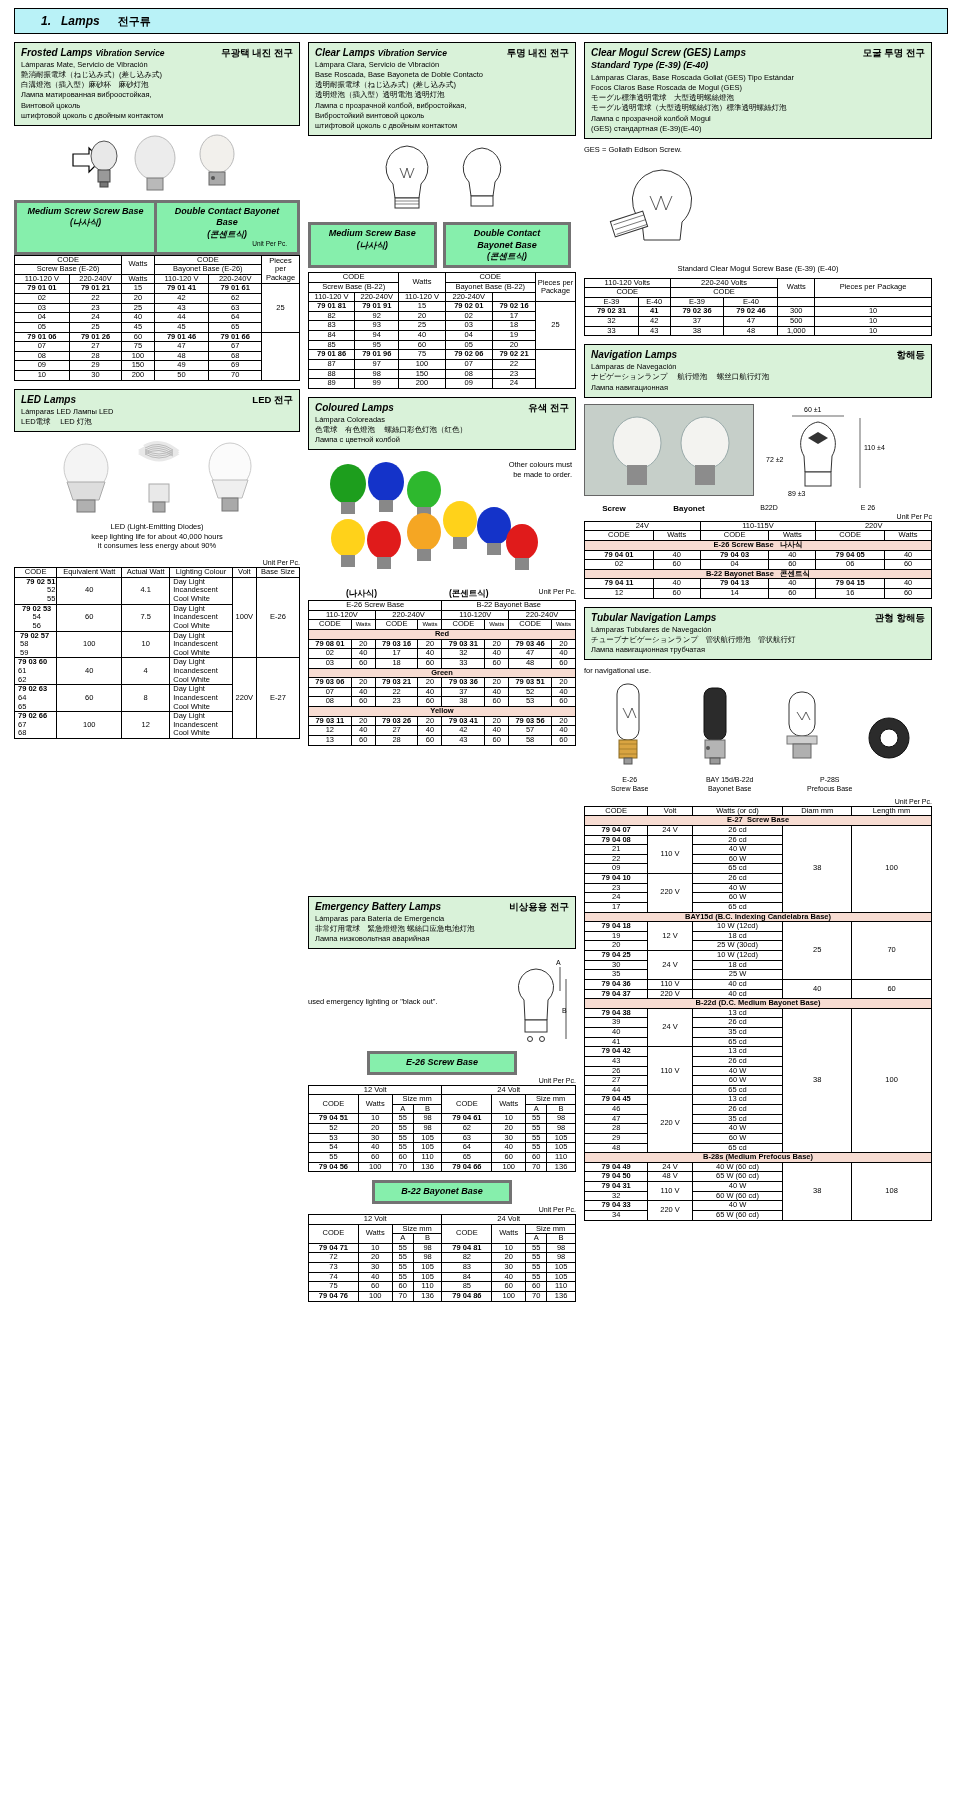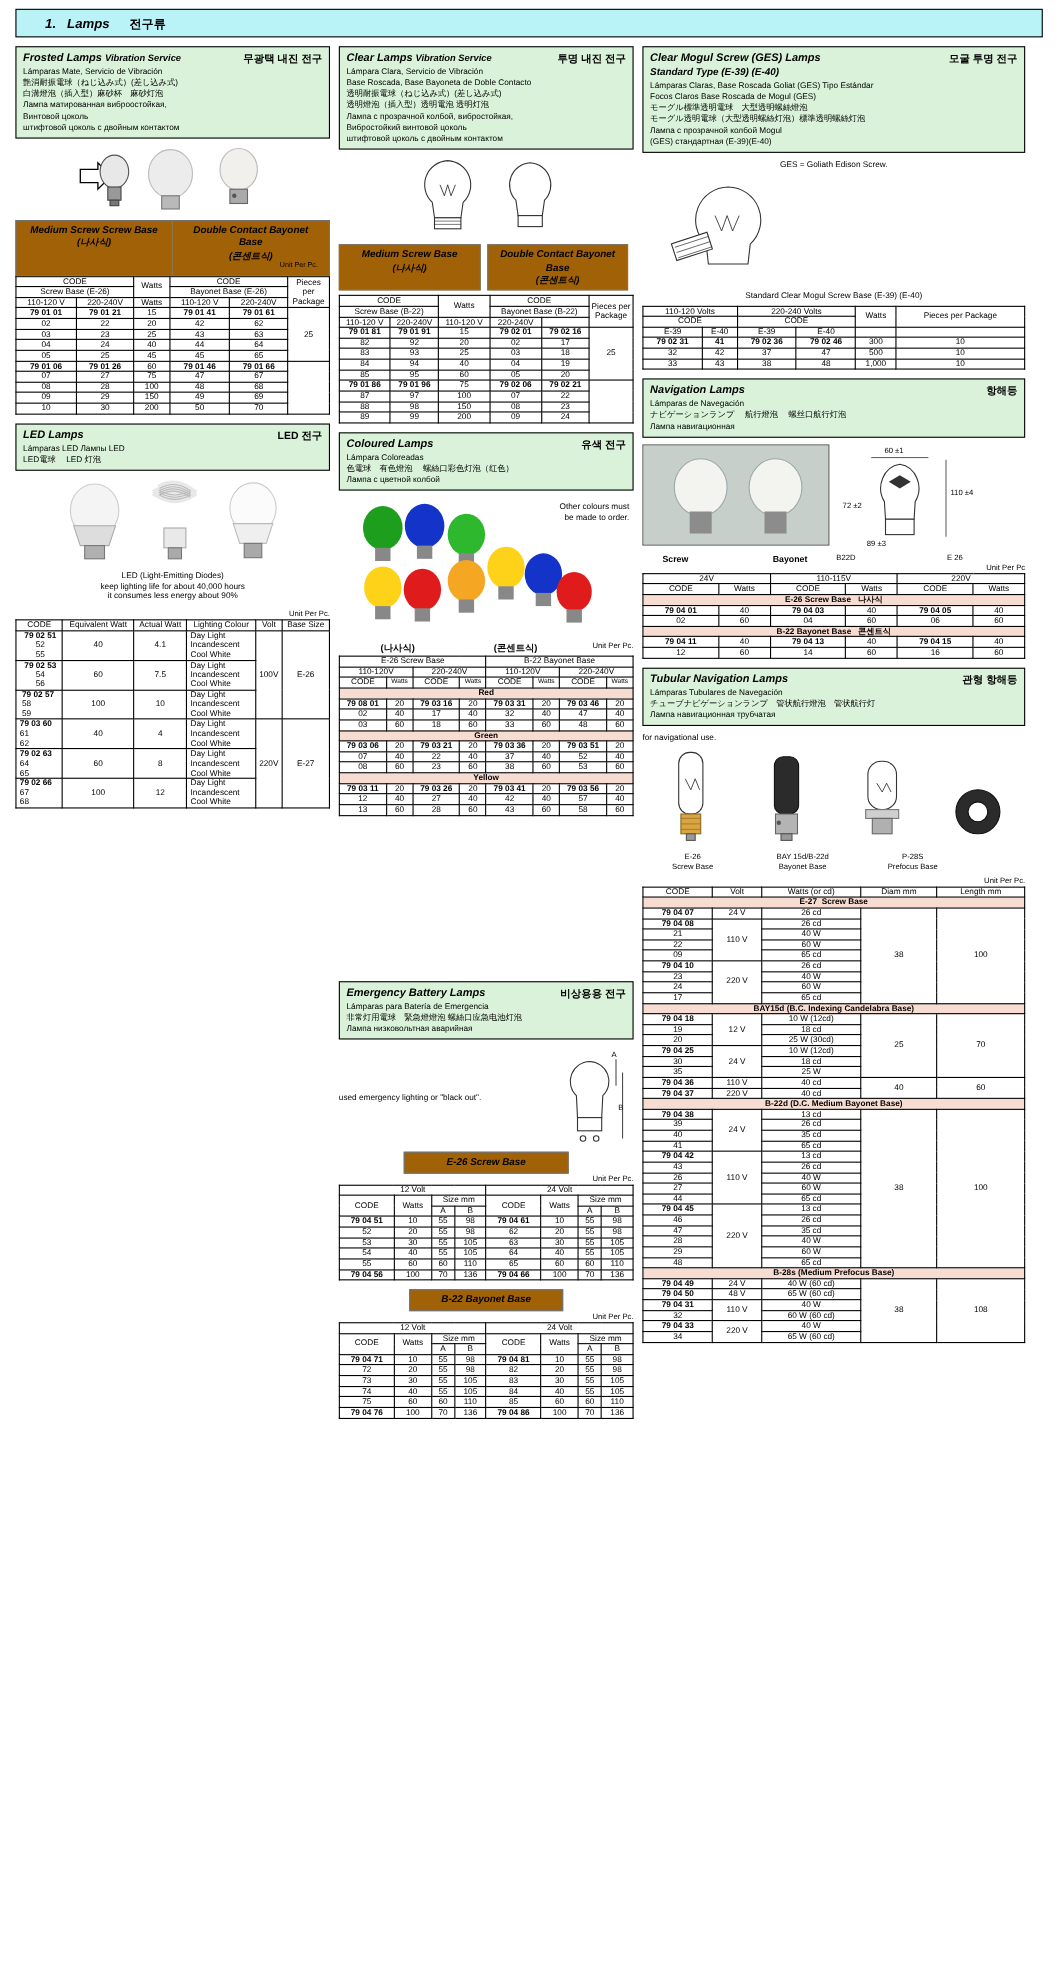--- a/index.html
+++ b/index.html
@@ -44,22 +44,22 @@
   }
   .greenbox .hdr { font-weight: bold; font-style: italic; font-size: 10px; margin-bottom: 2px; }
   .greenbox .hdr .sub { font-size: 8.5px; font-style: italic; font-weight: bold; }
   .greenbox .hdr2 { font-weight: bold; font-style: italic; font-size: 9px; margin-bottom: 3px; }
   .greenbox .kr { float: right; font-size: 9.5px; font-weight: bold; }
   .greenbox .lines { font-size: 7.5px; line-height: 1.35; clear: both; }
   .greenbox .lines div { white-space: nowrap; }
 
   
   .bluebox {
-    border: 1px solid #737373;
-    background: #a16207;
+    border: 3px solid #737373;
+    background: #86efac;
     padding: 3px 10px;
     font-weight: bold;
     font-style: italic;
     font-size: 9px;
     text-align: center;
     line-height: 1.3;
   }
   .bluebox .kr { font-size: 8.5px; }
 
   
@@ -277,21 +277,21 @@
         <tbody>
             <tr>
           <th>CODE</th>
           <th>Equivalent Watt</th>
           <th>Actual Watt</th>
           <th>Lighting Colour</th>
           <th>Volt</th>
           <th>Base Size</th>
         </tr>
         <tr>
-          <td style="text-align:center;padding-left:3px;margin-top:36px;">
+          <td style="text-align:right;padding-left:3px;margin-top:36px;">
             <div class="bold">79 02 51</div>
             <div>52</div>
             <div>55</div>
           </td>
           <td>40</td>
           <td>4.1</td>
           <td style="text-align:left;padding-left:3px;">
             <div>Day Light</div>
             <div>Incandescent</div>
             <div>Cool White</div>
@@ -887,21 +887,21 @@
         <div class="lines">
           <div>Lámparas Claras, Base Roscada Goliat (GES) Tipo Estándar</div>
           <div>Focos Claros Base Roscada de Mogul (GES)</div>
           <div>モーグル標準透明電球　大型透明螺絲燈泡</div>
           <div>モーグル透明電球（大型透明螺絲灯泡）標準透明螺絲灯泡</div>
           <div>Лампа с прозрачной колбой Mogul</div>
           <div>(GES) стандартная (E-39)(E-40)</div>
         </div>
       </div>
 
-      <div style="text-align:center; font-size:7.5px; margin:6px 0 0;">GES = Goliath Edison Screw.</div>
+      <div style="text-align:left; font-size:7.5px; margin:6px 0 0;">GES = Goliath Edison Screw.</div>
 
       <div style="text-align:center;">
         <svg width="130" height="110" viewBox="0 0 130 110">
           <path d="M78 16 a30 30 0 0 1 20 52 l-2 18 h-36 l-2 -18 a30 30 0 0 1 20 -52 z" fill="#fff" stroke="#333"></path>
           <path d="M66 42 l6 14 l5 -14 l5 14 l6 -14" fill="none" stroke="#333" stroke-width="0.8"></path>
           <rect x="28" y="62" width="34" height="16" fill="#fff" stroke="#333" transform="rotate(-18 45 70)"></rect>
           <path d="M30 66 h32 M30 71 h32 M30 76 h32" stroke="#333" stroke-width="0.6" transform="rotate(-18 45 70)"></path>
         </svg>
       </div>
 
@@ -985,21 +985,21 @@
             <line x1="96" y1="14" x2="96" y2="84" stroke="#000" stroke-width="0.6"></line>
             <text x="100" y="46" font-size="7" font-family="Liberation Sans">110 ±4</text>
             <text x="2" y="58" font-size="7" font-family="Liberation Sans">72 ±2</text>
             <text x="24" y="92" font-size="7" font-family="Liberation Sans">89 ±3</text>
           </svg>
         </div>
       </div>
 
       <div style="display:flex; font-size:8px; font-weight:bold;">
         <div style="width:60px; text-align:center;">Screw</div>
-        <div style="width:90px; text-align:right;">Bayonet</div>
+        <div style="width:90px; text-align:center;">Bayonet</div>
         <div style="width:70px; text-align:center; font-weight:normal; font-size:7px;">B22D</div>
         <div style="flex:1; text-align:center; font-weight:normal; font-size:7px;">E 26</div>
       </div>
 
       <div class="unitper">Unit Per Pc</div>
       <table class="sec tight">
         <tbody>
             <tr>
           <th colspan="2">24V</th>
           <th colspan="2">110-115V</th>

